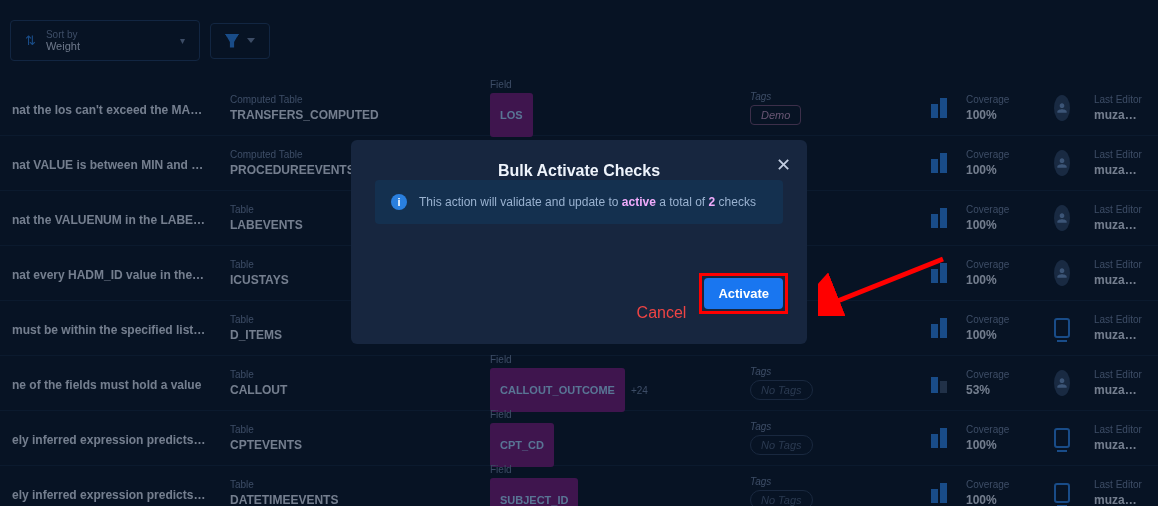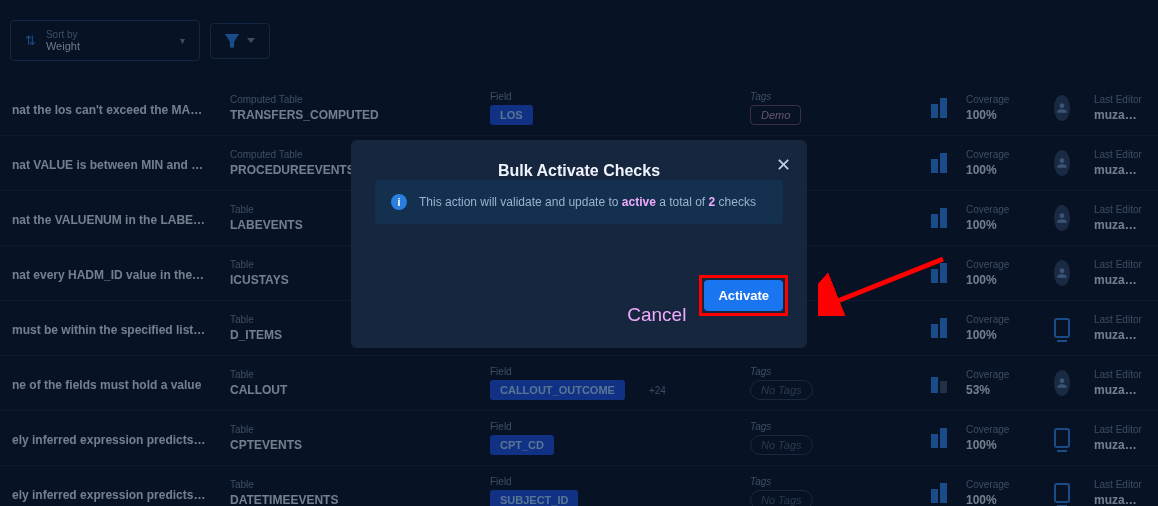--- a/index.html
+++ b/index.html
@@ -104,24 +104,24 @@
     font-size: 12px;
     color: #cfd9ea;
     font-weight: 600;
     white-space: nowrap;
     overflow: hidden;
     text-overflow: ellipsis;
   }
   
   .chip {
     display: inline-block;
-    background: #1d4ed8;
+    background: #701a75;
     color: #9ec8f5;
     font-size: 11px;
-    padding: 4px 10px;
+    padding: 16px 10px;
     border-radius: 3px;
     font-weight: 600;
   }
   .tag-chip {
     display: inline-block;
     border: 1px solid #6b4a6e;
     color: #b98fb9;
     font-size: 11px;
     padding: 3px 10px;
     border-radius: 4px;
@@ -131,21 +131,21 @@
     border: 1px solid #2a3d5a;
     color: #4a5d7a;
     font-size: 11px;
     padding: 3px 10px;
     border-radius: 12px;
   }
   .plus-badge {
     display: inline-block;
     font-size: 10px;
     color: #6b7fa0;
-    margin-left: 24px;
+    margin-left: 6px;
   }
   
   .bar-icon {
     width: 18px;
     height: 20px;
     display: flex;
     align-items: flex-end;
     gap: 2px;
   }
   .bar-icon span {
@@ -230,22 +230,22 @@
     flex-shrink:0;
   }
   .info-banner b { color:#f0abfc; font-weight:700; }
   .modal-actions {
     display:flex;
     justify-content:flex-end;
     gap: 18px;
     align-items:center;
   }
   .btn-cancel {
-    color: #f0abfc;
-    font-size: 19px;
+    color: #ef4444;
+    font-size: 16px;
     cursor: pointer;
     margin-top: 40px;
   }
   .btn-activate {
     background: #1976f0;
     color: #fff;
     font-size: 13px;
     font-weight: 600;
     padding: 8px 14px;
     border-radius: 4px;

